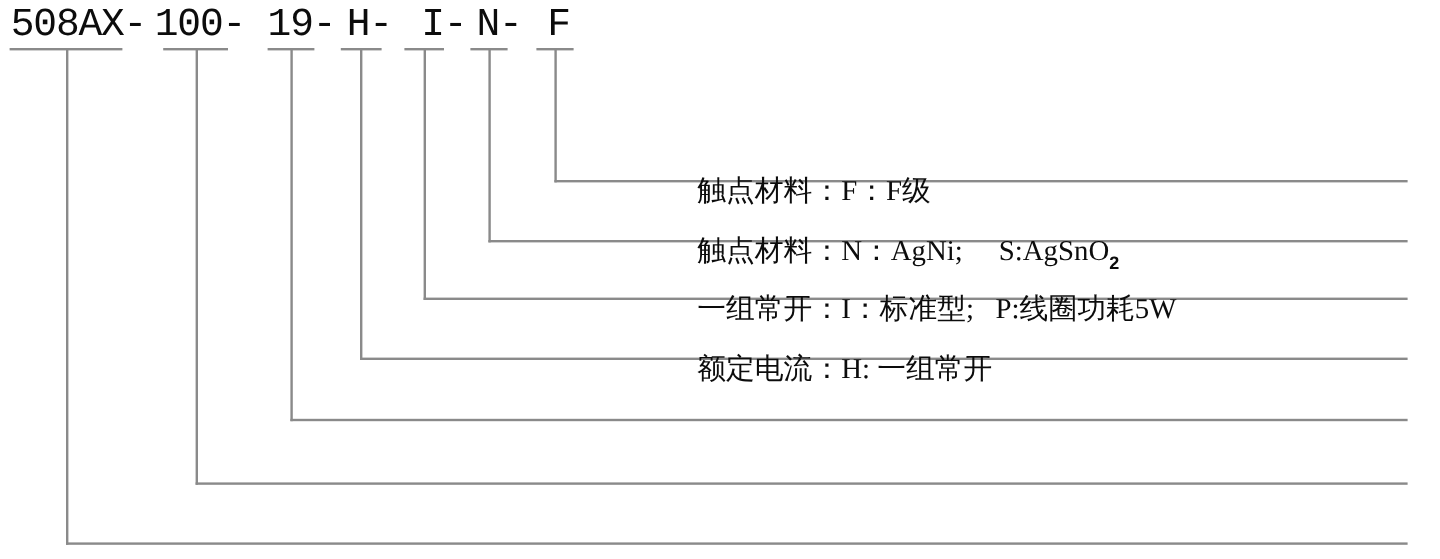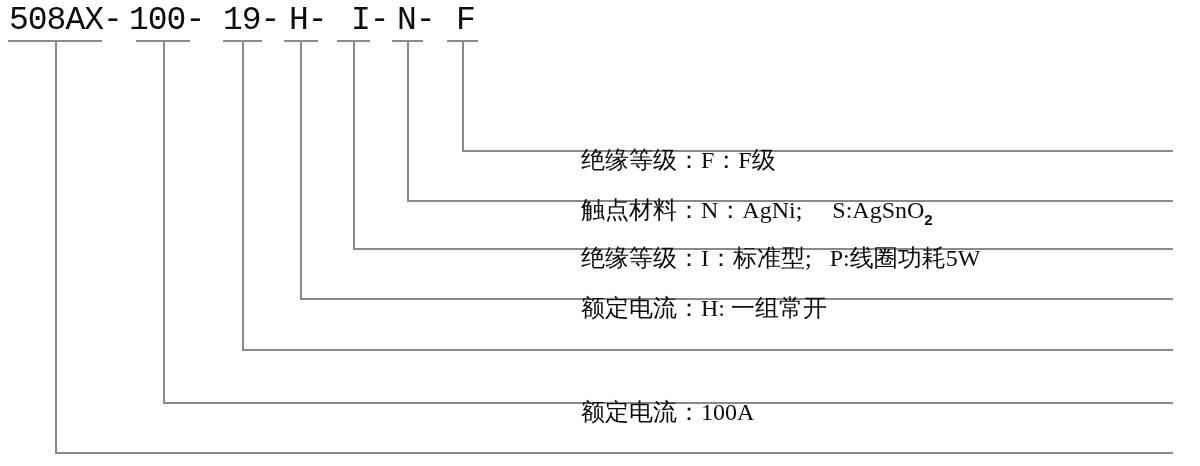--- a/index.html
+++ b/index.html
@@ -99,28 +99,25 @@
   <div class="vline" style="left:242px; top:41px; height:310px"></div>
   <div class="hline" style="left:242px; top:349px; width:931px"></div>
 
   <div class="vline" style="left:163px; top:41px; height:363px"></div>
   <div class="hline" style="left:163px; top:402px; width:1010px"></div>
 
   <div class="vline" style="left:55px; top:41px; height:413px"></div>
   <div class="hline" style="left:55px; top:452px; width:1118px"></div>
 
   <div class="rowlabel" style="top:112px">
-    <span>绝缘等级：F：F级</span><sub></sub>
+    <span>触点材料：F：F级</span><sub></sub>
   </div>
   <div class="rowlabel" style="top:162px">
     <span>触点材料：N：AgNi;     S:AgSnO</span><sub>2</sub>
   </div>
   <div class="rowlabel" style="top:210px">
-    <span>绝缘等级：I：标准型;   P:线圈功耗5W</span><sub></sub>
+    <span>一组常开：I：标准型;   P:线圈功耗5W</span><sub></sub>
   </div>
   <div class="rowlabel" style="top:260px">
     <span>额定电流：H: 一组常开</span><sub></sub>
-  </div>
-  <div class="rowlabel" style="top:364px">
-    <span>额定电流：100A</span><sub></sub>
   </div>
 
 </div>
 
 </body></html>

